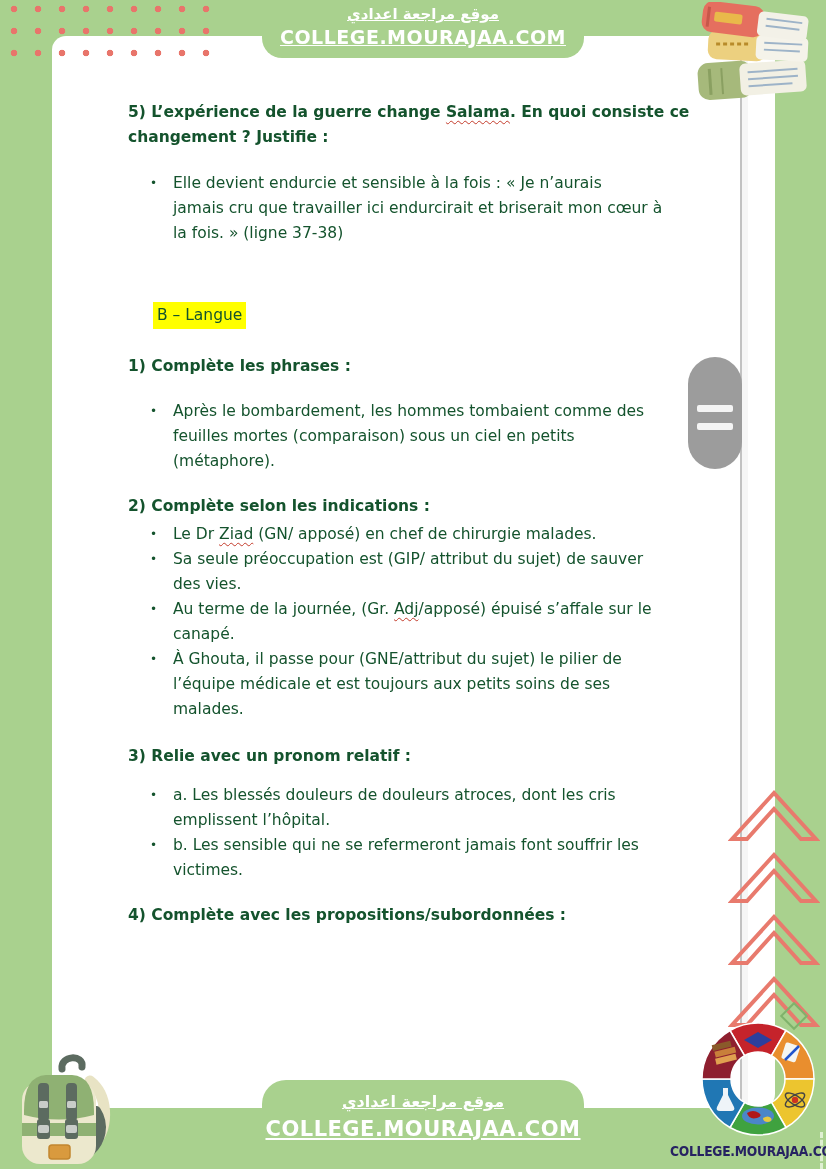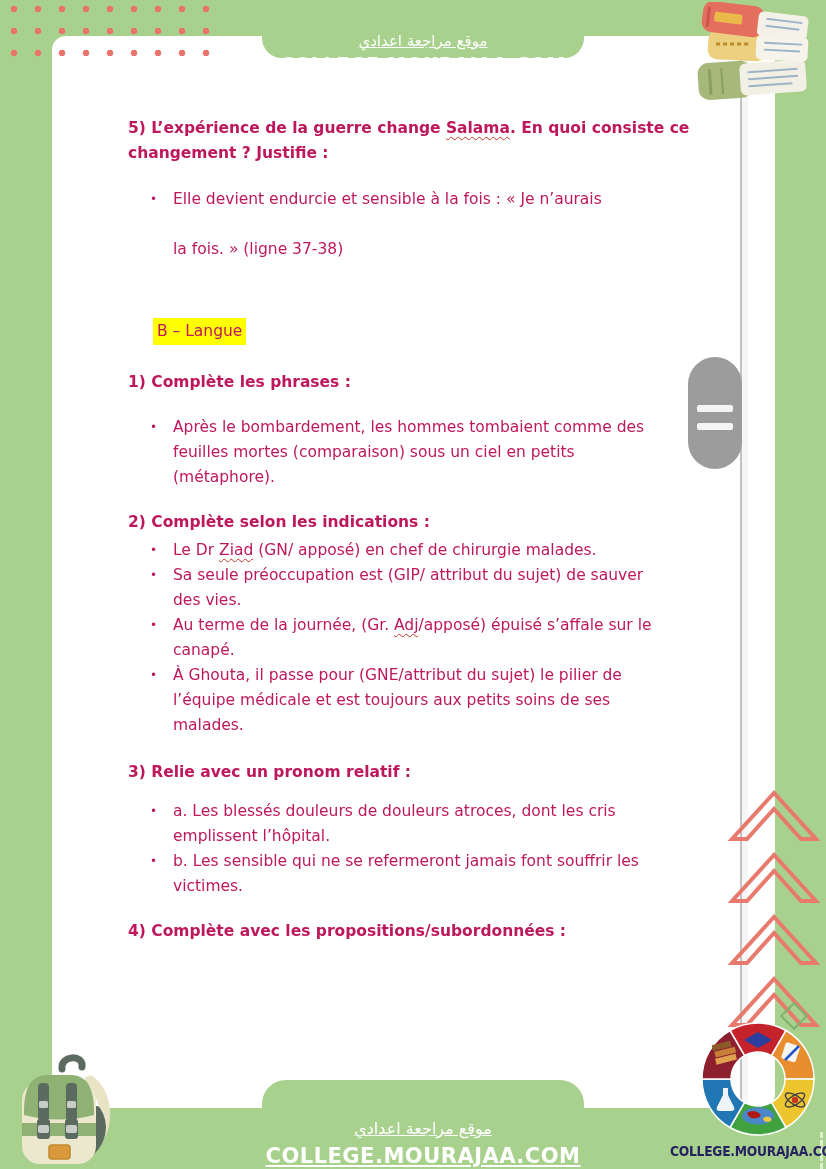--- a/index.html
+++ b/index.html
@@ -7,25 +7,25 @@
         font-family:"DejaVu Sans",sans-serif;}
   .panel{position:absolute;left:52px;top:36px;width:723px;height:1072px;background:#ffffff;border-radius:14px;}
   .vstrip{position:absolute;left:742px;top:36px;width:6px;height:1072px;background:#f6f6f6;}
   .vline{position:absolute;left:740px;top:36px;width:2px;height:1072px;background:#c2c2c2;}
   .dots{position:absolute;left:0;top:-4px;width:216px;height:64px;
         background-image:radial-gradient(circle,#e8756b 3px,rgba(0,0,0,0) 3.6px);
         background-size:24px 22px;background-position:2px 2px;}
   .banner{position:absolute;left:262px;width:322px;background:#a9d18e;text-align:center;color:#ffffff;}
   .banner.top{top:0;height:58px;border-radius:0 0 20px 20px;padding-top:4px;box-sizing:border-box;}
   .banner.bottom{top:1080px;height:89px;border-radius:24px 24px 0 0;padding-top:10px;box-sizing:border-box;}
-  .site-ar{font-size:15px;font-weight:normal;text-decoration:underline;line-height:20px;margin-top:27px;}
+  .site-ar{font-size:15px;font-weight:bold;text-decoration:underline;line-height:20px;}
   .site-url{font-size:19px;font-weight:bold;text-decoration:underline;letter-spacing:.5px;line-height:26px;}
   .banner.bottom .site-ar{font-size:16px;line-height:24px;}
   .banner.bottom .site-url{font-size:21px;line-height:30px;}
-  .content{position:absolute;left:128px;top:116px;width:540px;color:#be185d;
+  .content{position:absolute;left:128px;top:100px;width:540px;color:#14532d;
            font-size:15.5px;line-height:25px;white-space:nowrap;}
   .h{font-weight:bold;}
   .b{font-weight:normal;}
   .sq{text-decoration-line:underline;text-decoration-style:wavy;text-decoration-color:#c43c2c;
       text-decoration-thickness:1px;text-underline-offset:3px;}
   .hl{background:#ffff00;padding:1px 4px;display:inline-block;}
   .li{display:flex;}
   .marker{flex:0 0 45px;box-sizing:border-box;padding-left:22px;font-size:12px;line-height:25px;}
   .mb21{margin-bottom:21px;} .mb56{margin-bottom:56px;} .mb25{margin-bottom:25px;padding-left:25px;}
   .mb20{margin-bottom:20px;} .mb17{margin-bottom:3px;} .mb22{margin-bottom:22px;} .mb18{margin-bottom:14px;}
@@ -85,21 +85,21 @@
         </g>
       <rect x="26" y="14" width="28" height="10" rx="2" fill="#e9b94a"></rect>
       <line x1="20" y1="10" x2="20" y2="30" stroke="#c7574a" stroke-width="3"></line>
     </g>
   </svg>
 
   <div class="content">
     <div class="h mb21"><span>5) L’expérience de la guerre change </span><span class="sq">Salama</span><span>. En quoi consiste ce</span><br><span>changement ? Justifie :</span></div>
     <div class="li mb56">
       <span class="marker">•</span>
-      <div><span>Elle devient </span><span class="b">endurcie et sensible à la fois</span><span> : « Je n’aurais</span><br><br><span>la fois. » (ligne 37-38)</span></div>
+      <div><span>Elle devient </span><span class="b">endurcie et sensible à la fois</span><span> : « Je n’aurais</span><br><span>jamais cru que travailler ici endurcirait et briserait mon cœur à</span><br><span>la fois. » (ligne 37-38)</span></div>
     </div>
 
     <div class="mb25">
       <span class="hl">B – Langue</span>
     </div>
 
     <div class="h mb20"><span>1) Complète les phrases :</span></div>
     <div class="mb20">
       <div class="li">
         <span class="marker">•</span>

